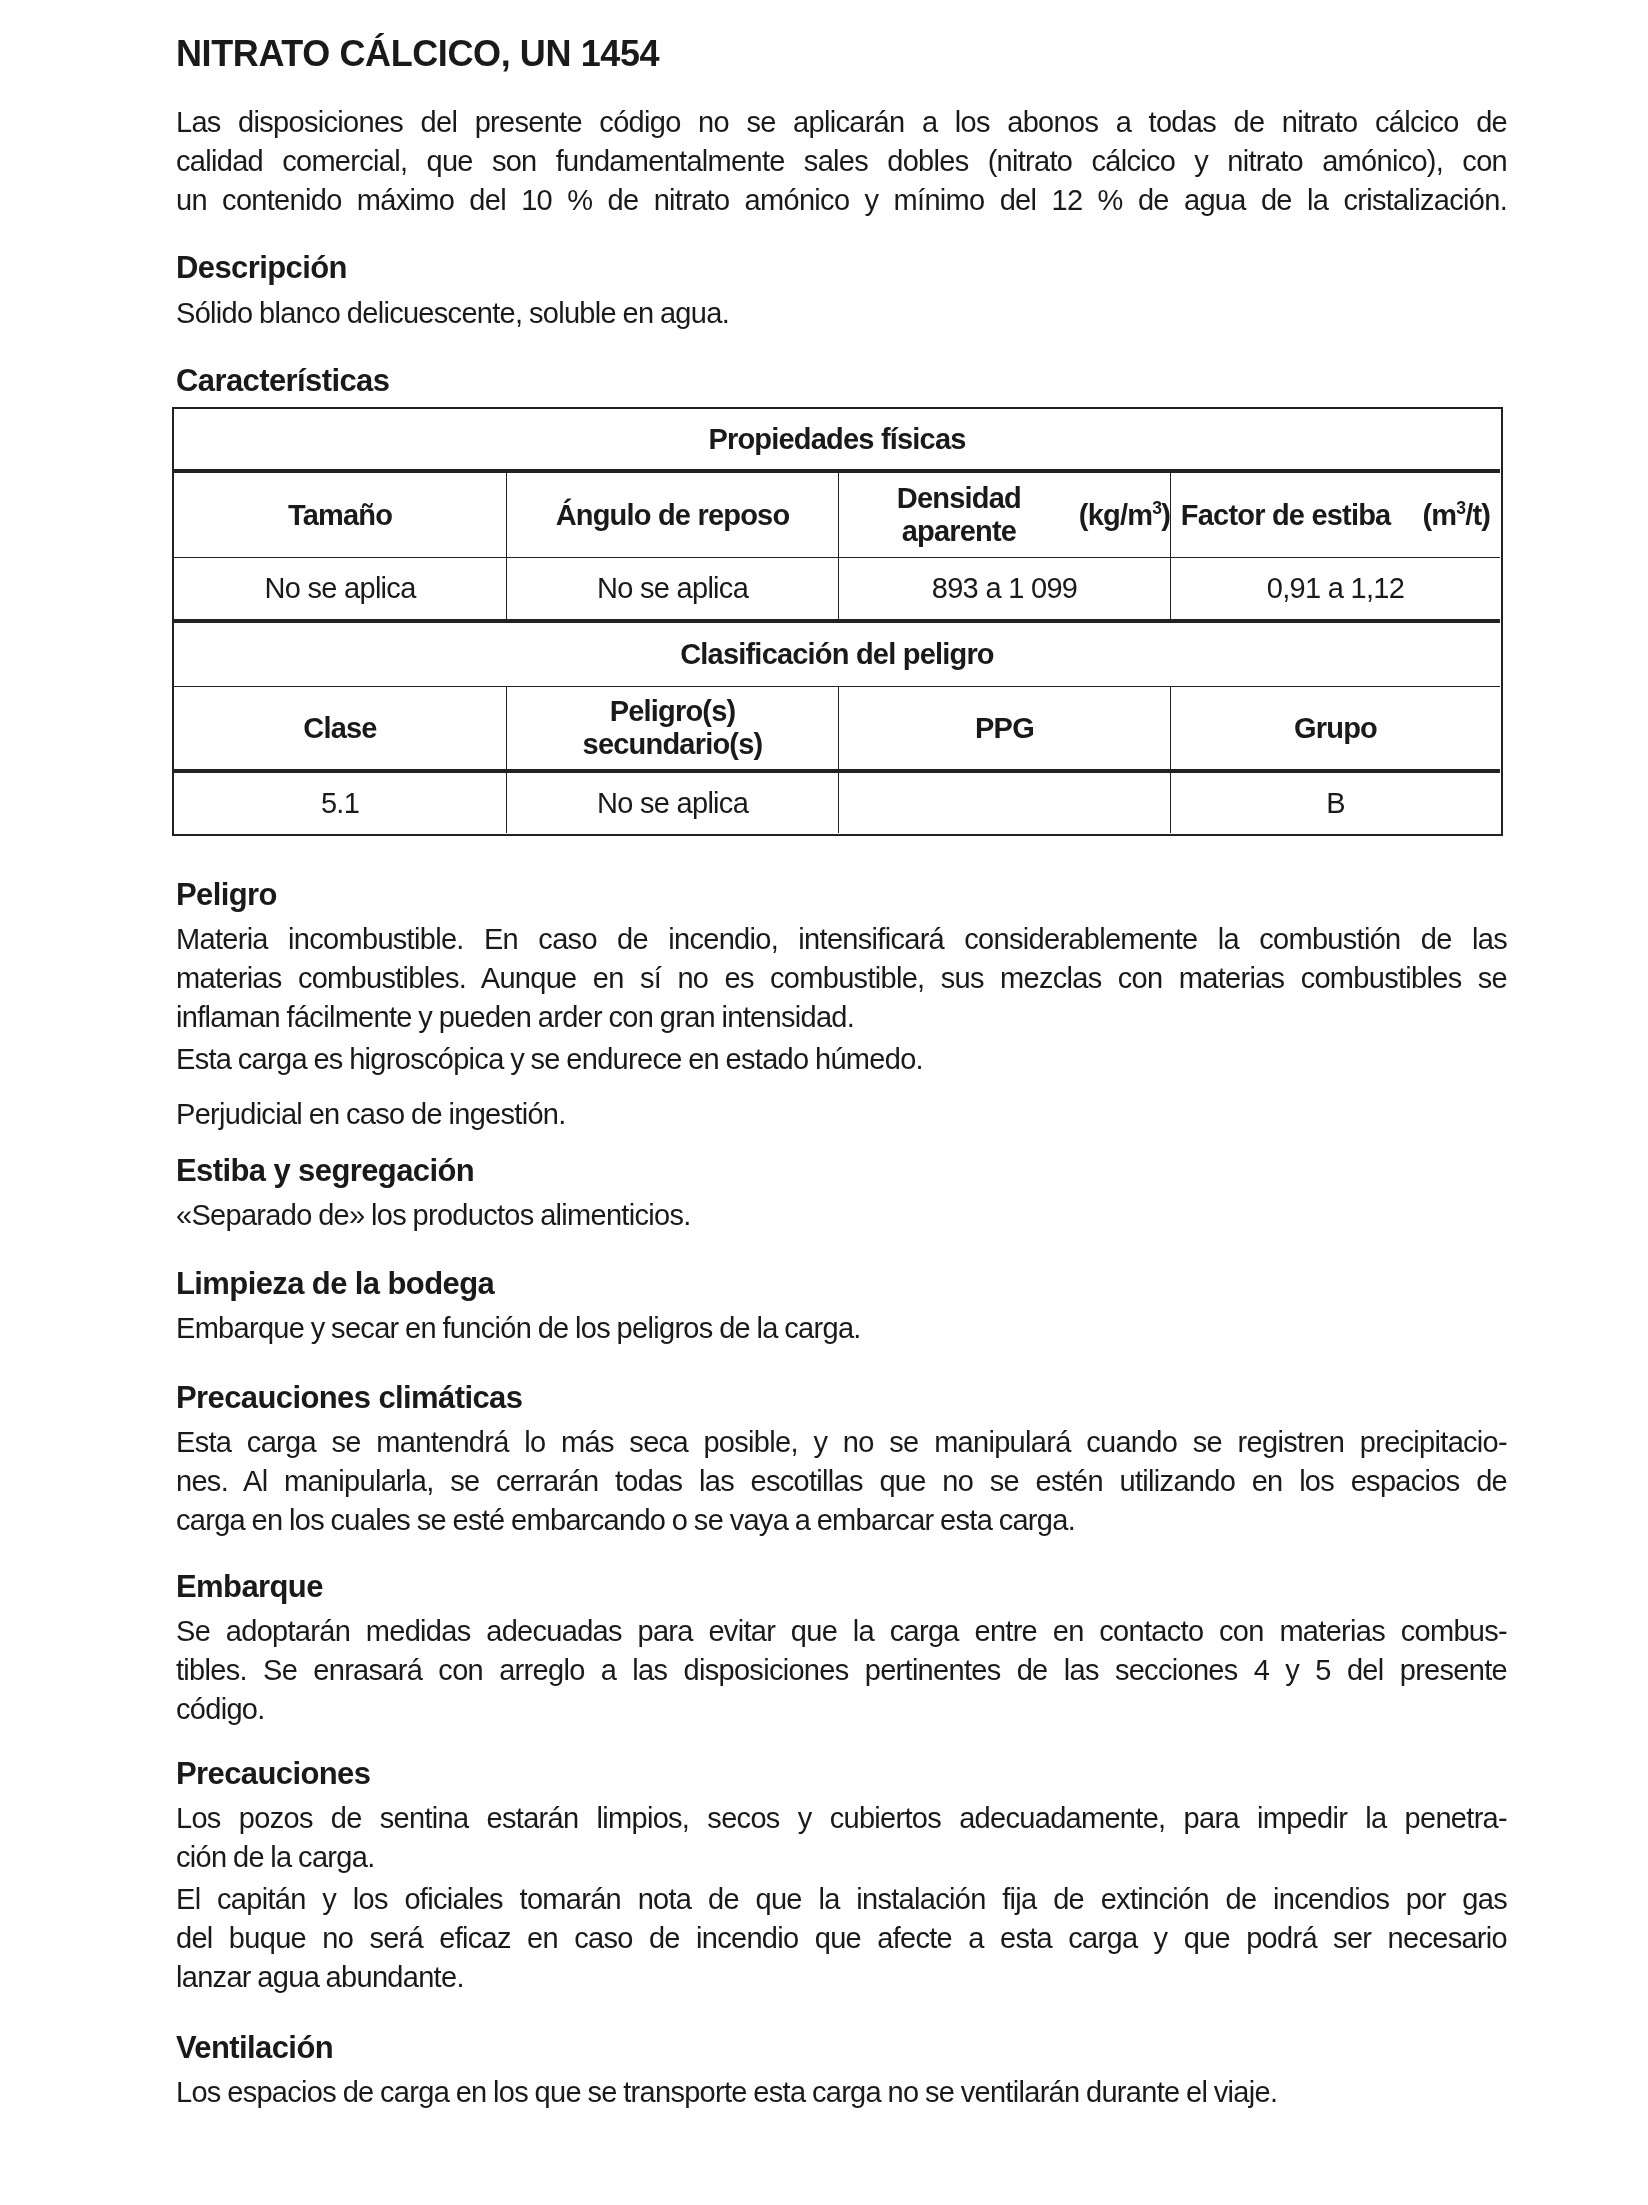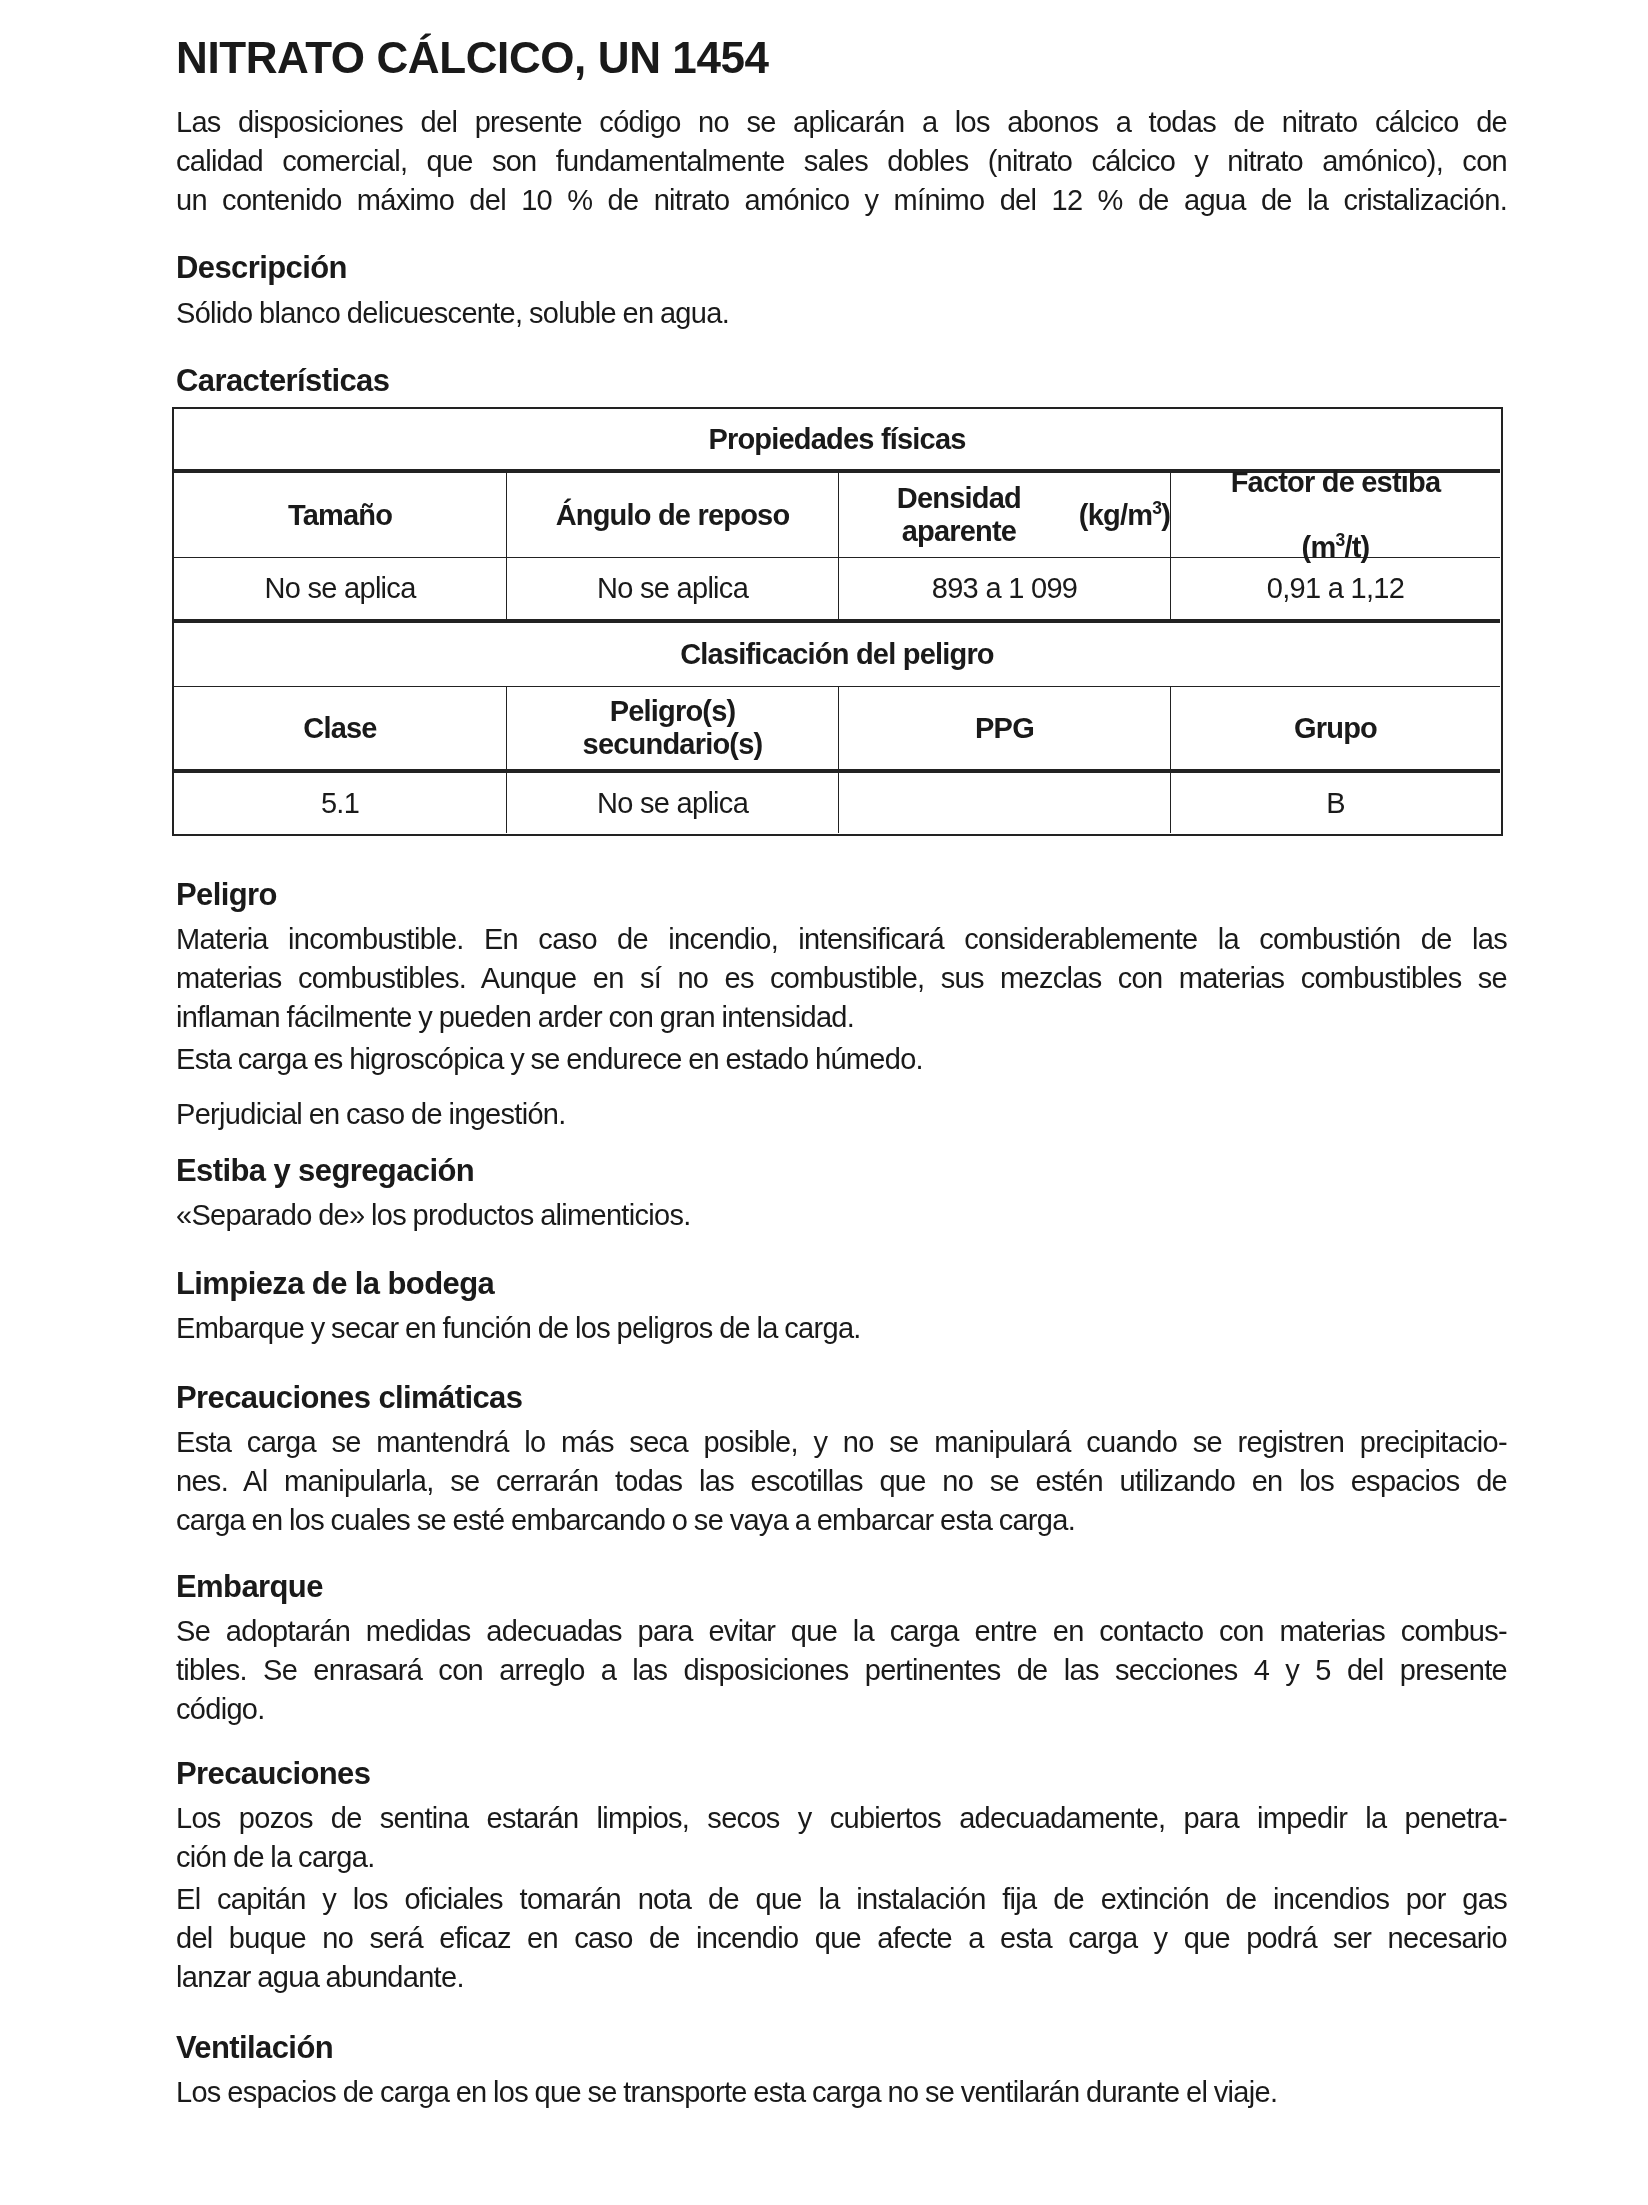--- a/index.html
+++ b/index.html
@@ -18,21 +18,21 @@
   .page {
     position: absolute;
     left: 176px;
     top: 0;
     width: 1331px;
   }
   .title {
     position: absolute;
     left: 0;
     top: 33px;
-    font-size: 44px;
+    font-size: 36px;
     font-weight: bold;
     letter-spacing: -0.4px;
     white-space: nowrap;
   }
   .sec-h {
     position: absolute;
     left: 0;
     font-size: 31px;
     font-weight: bold;
     letter-spacing: -0.6px;
@@ -114,21 +114,21 @@
   <div class="cell b" style="left:0; top:64px; width:333px; height:85px;">
     <span>Tamaño</span>
   </div>
   <div class="cell b" style="left:333px; top:64px; width:332px; height:85px;">
     <span>Ángulo de reposo</span>
   </div>
   <div class="cell b" style="left:665px; top:64px; width:332px; height:85px; flex-direction:row;">
     <span>Densidad aparente</span>
     <span><span>(kg/m</span><sup>3</sup><span>)</span></span>
   </div>
-  <div class="cell b last-col" style="left:997px; top:64px; width:329px; height:85px; flex-direction:column;gap:32px;">
+  <div class="cell b last-col" style="left:997px; top:64px; width:329px; height:85px; flex-direction:row;gap:32px;">
     <span>Factor de estiba</span>
     <span><span>(m</span><sup>3</sup><span>/t)</span></span>
   </div>
 
   <div class="cell thick-b" style="left:0; top:149px; width:333px; height:65px;">
     <span>No se aplica</span>
   </div>
   <div class="cell thick-b" style="left:333px; top:149px; width:332px; height:65px;">
     <span>No se aplica</span>
   </div>

